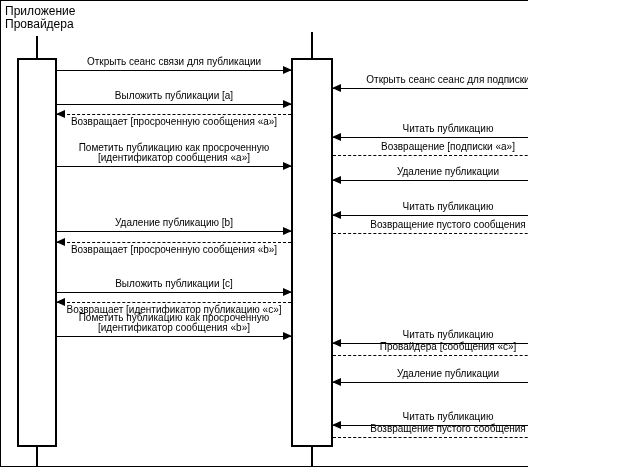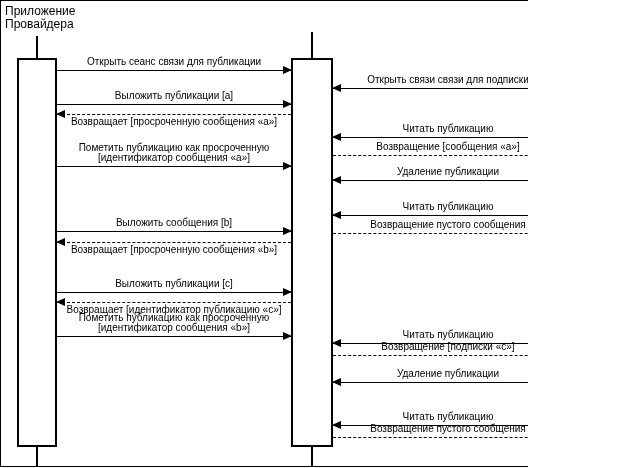--- a/index.html
+++ b/index.html
@@ -84,62 +84,62 @@
 
   <div id="messages">
       <div class="msg solid" style="left: 57px; width: 234px; top: 70px;">
         <div class="line"></div>
         <div class="head right"></div>
         <div class="label above">Открыть сеанс связи для публикации</div>
       </div>
       <div class="msg solid" style="left: 333px; width: 230px; top: 88px;">
         <div class="line"></div>
         <div class="head left"></div>
-        <div class="label above">Открыть связи связи для подписки</div>
+        <div class="label above">Открыть сеанс сеанс для подписки</div>
       </div>
       <div class="msg solid" style="left: 57px; width: 234px; top: 104px;">
         <div class="line"></div>
         <div class="head right"></div>
         <div class="label above">Выложить публикации [a]</div>
       </div>
       <div class="msg dashed" style="left: 57px; width: 234px; top: 114px;">
         <div class="line"></div>
         <div class="head left"></div>
         <div class="label below">Возвращает [просроченную сообщения «a»]</div>
       </div>
       <div class="msg solid" style="left: 333px; width: 230px; top: 137px;">
         <div class="line"></div>
         <div class="head left"></div>
         <div class="label above">Читать публикацию</div>
       </div>
       <div class="msg dashed" style="left: 333px; width: 230px; top: 155px;">
         <div class="line"></div>
         <div class="head right"></div>
-        <div class="label above">Возвращение [сообщения «a»]</div>
+        <div class="label above">Возвращение [подписки «a»]</div>
       </div>
       <div class="msg solid" style="left: 57px; width: 234px; top: 166px;">
         <div class="line"></div>
         <div class="head right"></div>
         <div class="label above">Пометить публикацию как просроченную
 [идентификатор сообщения «a»]</div>
       </div>
       <div class="msg solid" style="left: 333px; width: 230px; top: 180px;">
         <div class="line"></div>
         <div class="head left"></div>
         <div class="label above">Удаление публикации</div>
       </div>
       <div class="msg solid" style="left: 333px; width: 230px; top: 215px;">
         <div class="line"></div>
         <div class="head left"></div>
         <div class="label above">Читать публикацию</div>
       </div>
       <div class="msg solid" style="left: 57px; width: 234px; top: 231px;">
         <div class="line"></div>
         <div class="head right"></div>
-        <div class="label above">Выложить сообщения [b]</div>
+        <div class="label above">Удаление публикацию [b]</div>
       </div>
       <div class="msg dashed" style="left: 333px; width: 230px; top: 233px;">
         <div class="line"></div>
         <div class="head right"></div>
         <div class="label above">Возвращение пустого сообщения</div>
       </div>
       <div class="msg dashed" style="left: 57px; width: 234px; top: 242px;">
         <div class="line"></div>
         <div class="head left"></div>
         <div class="label below">Возвращает [просроченную сообщения «b»]</div>
@@ -161,21 +161,21 @@
 [идентификатор сообщения «b»]</div>
       </div>
       <div class="msg solid" style="left: 333px; width: 230px; top: 343px;">
         <div class="line"></div>
         <div class="head left"></div>
         <div class="label above">Читать публикацию</div>
       </div>
       <div class="msg dashed" style="left: 333px; width: 230px; top: 355px;">
         <div class="line"></div>
         <div class="head right"></div>
-        <div class="label above">Возвращение [подписки «c»]</div>
+        <div class="label above">Провайдера [сообщения «c»]</div>
       </div>
       <div class="msg solid" style="left: 333px; width: 230px; top: 382px;">
         <div class="line"></div>
         <div class="head left"></div>
         <div class="label above">Удаление публикации</div>
       </div>
       <div class="msg solid" style="left: 333px; width: 230px; top: 425px;">
         <div class="line"></div>
         <div class="head left"></div>
         <div class="label above">Читать публикацию</div>

